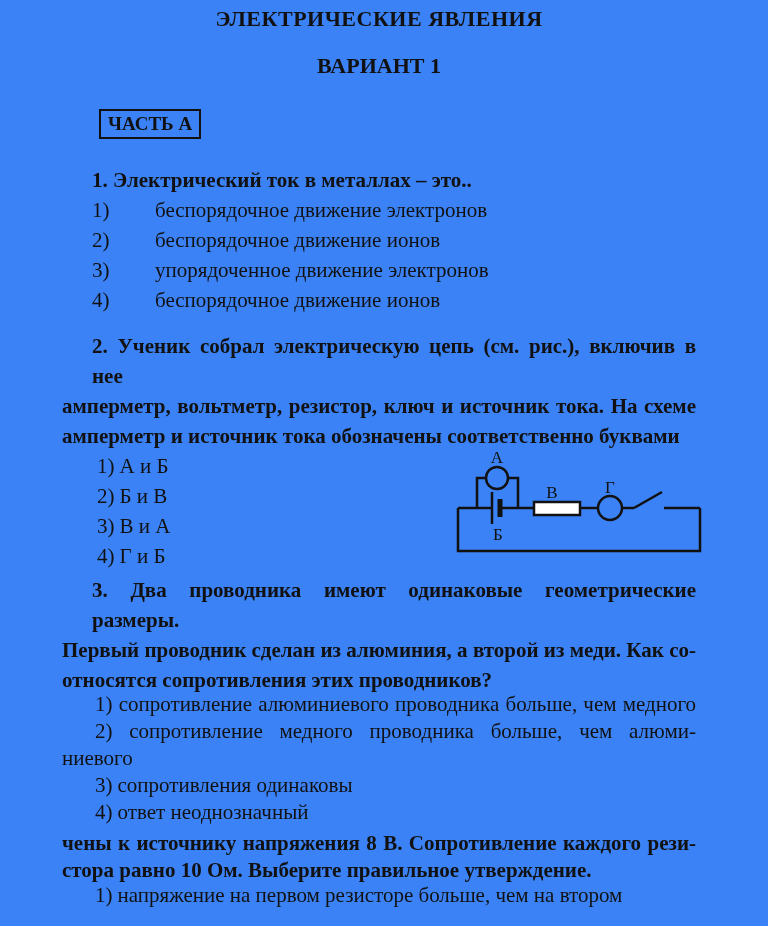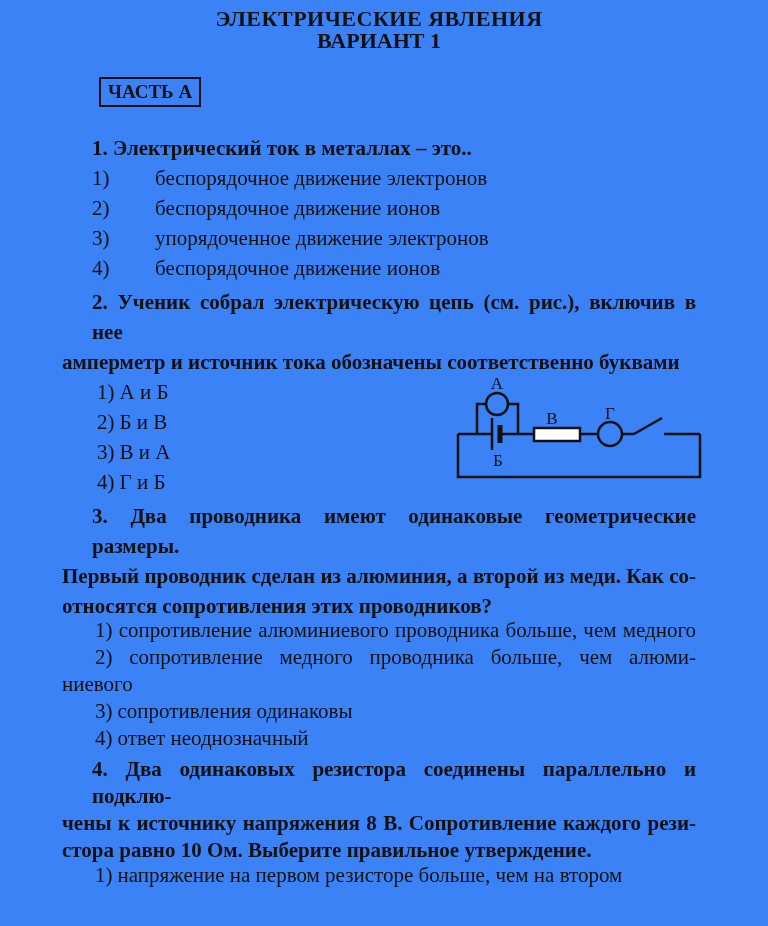--- a/index.html
+++ b/index.html
@@ -16,27 +16,28 @@
   }
   .title {
     margin-top: 8px;
     text-align: center;
     font-weight: bold;
     font-size: 22px;
     line-height: 22px;
     letter-spacing: 0.5px;
   }
   .variant {
+    margin-top: 25px;
     text-align: center;
     font-weight: bold;
     font-size: 22px;
     line-height: 22px;
   }
   .part-row {
-    margin-top: 25px;
+    margin-top: 32px;
     margin-left: 37px;
     height: 30px;
     display: flex;
     align-items: center;
     text-align: center;
   }
   .part-box {
     display: inline-flex;
     align-items: center;
     justify-content: center;
@@ -58,21 +59,21 @@
   .bold { font-weight: bold; }
   .indent { padding-left: 30px; }
   .stretch {
     text-align: justify;
     text-align-last: justify;
     white-space: normal;
   }
   .q1-head { margin-top: 26px; }
   .q1-opts .opt { display: flex; padding-left: 30px; line-height: 30px; }
   .q1-opts .onum { width: 63px; flex: 0 0 63px; }
-  .q2-para { margin-top: 4px; }
+  .q2-para { margin-top: 16px; }
   .q2-zone { position: relative; height: 120px; }
   .q2-zone .opt { padding-left: 35px; line-height: 30px; }
   .onum-inline { margin-right: 5px; }
   .figure {
     position: absolute;
     left: 388px; top: -6px;
     width: 260px; height: 115px;
   }
   .q3-para { margin-top: 4px; }
   .q3-opts { margin-top: -4px; }
@@ -115,20 +116,21 @@
         <span>упорядоченное движение электронов</span>
     </div>
     <div class="opt">
       <span class="onum">4)</span>
         <span>беспорядочное движение ионов</span>
     </div>
   </div>
 
   <div class="para q2-para">
     <div class="line bold indent stretch">2. Ученик собрал электрическую цепь (см. рис.), включив в нее</div>
+    <div class="line bold stretch">амперметр, вольтметр, резистор, ключ и источник тока. На схеме</div>
     <div class="line bold">амперметр и источник тока обозначены соответственно буквами</div>
   </div>
 
   <div class="q2-zone">
     <div class="opt line">
       <span class="onum-inline">1)</span><span>А и Б</span>
     </div>
     <div class="opt line">
       <span class="onum-inline">2)</span><span>Б и В</span>
     </div>
@@ -186,21 +188,20 @@
     <div class="line">ниевого</div>
     <div class="line optline">
       <span class="onum-inline">3)</span><span>сопротивления одинаковы</span>
     </div>
     <div class="line optline">
       <span class="onum-inline">4)</span><span>ответ неоднозначный</span>
     </div>
   </div>
 
   <div class="para q4-para">
-    <div class="line bold indent stretch">4. Два одинаковых резистора соединены параллельно и подклю-</div>
     <div class="line bold stretch">чены к источнику напряжения 8 В. Сопротивление каждого рези-</div>
     <div class="line bold">стора равно 10 Ом. Выберите правильное утверждение.</div>
   </div>
   <div class="q4-opts">
     <div class="opt">
       <span class="onum-inline">1)</span><span>напряжение на первом резисторе больше, чем на втором</span>
     </div>
 
   </div>
 

